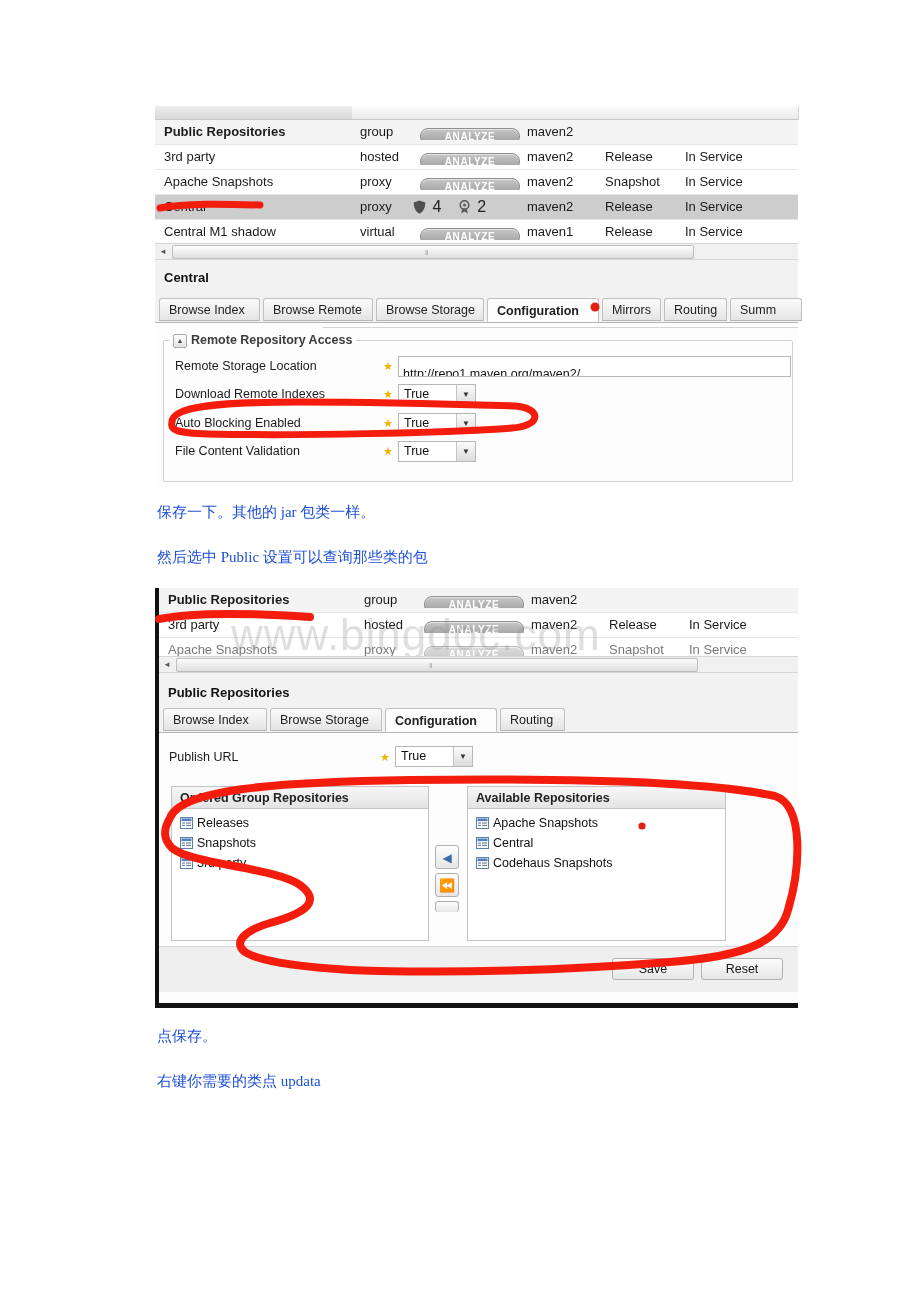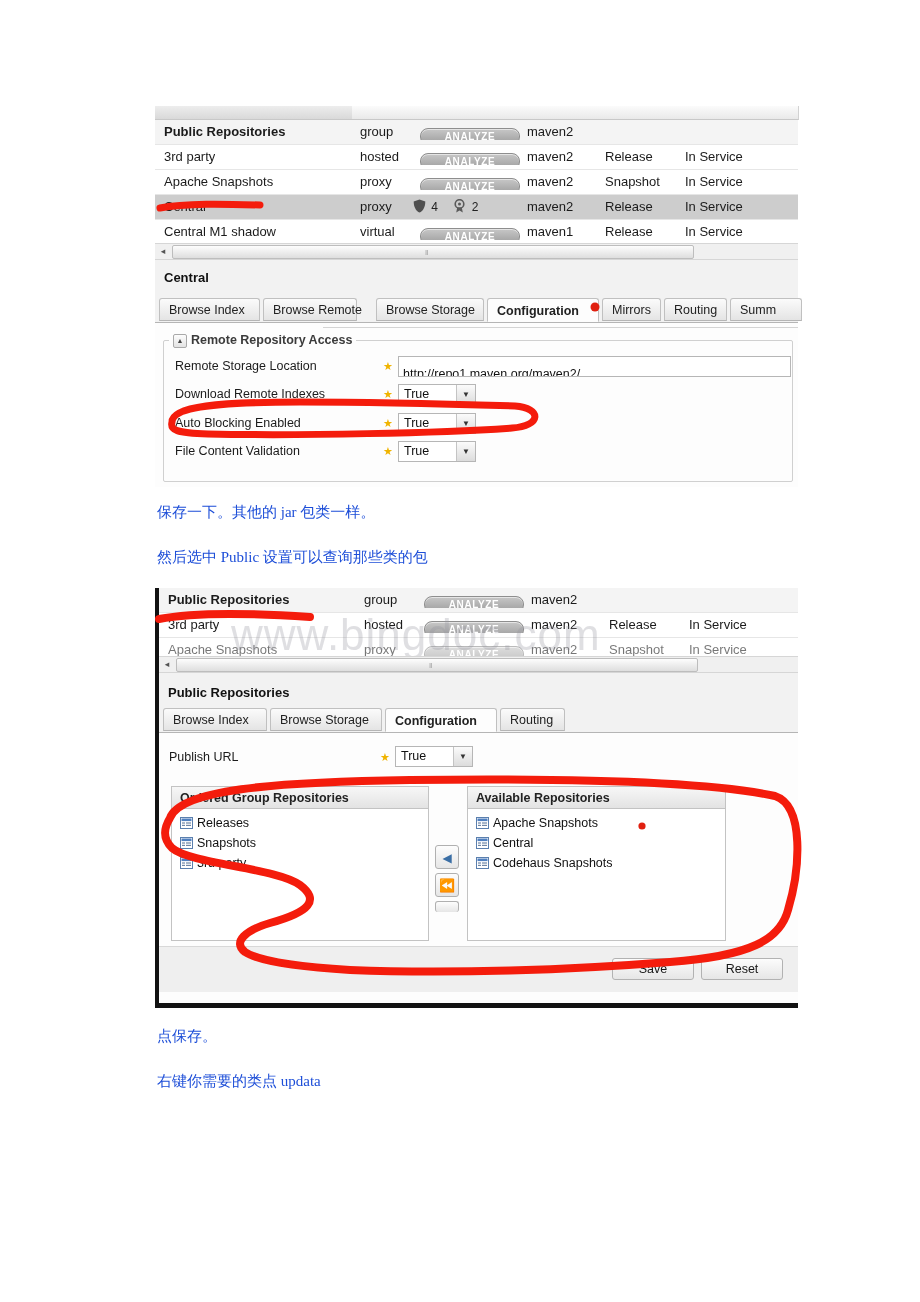--- a/index.html
+++ b/index.html
@@ -29,21 +29,21 @@
   .c-analyze{left:265px;top:4px;height:16px;}
   .c-fmt{left:372px;}
   .c-policy{left:450px;text-align:right;}
   .c-status{left:530px;}
 
   .pill{display:inline-block;width:98px;height:15px;line-height:15px;text-align:center;
         border-radius:8px;background:linear-gradient(#c7c7c7,#9d9d9d);
         border:1px solid #8e8e8e;color:#fff;font-size:10px;font-weight:bold;
         letter-spacing:.6px;box-shadow:inset 0 1px 0 rgba(255,255,255,.55);}
 
-  .badges{left:258px;top:0;height:24px;line-height:24px;font-size:12px;color:#222;}
+  .badges{left:258px;top:0;height:24px;line-height:24px;font-size:16px;color:#222;}
   .badges svg{vertical-align:-2px;}
 
   
   .hscroll{position:absolute;height:15px;background:#f0f0f0;border-top:1px solid #d6d6d6;
            border-bottom:1px solid #d6d6d6;}
   .hscroll .arrow{position:absolute;left:2px;top:1px;width:12px;height:12px;
            font-size:9px;line-height:12px;text-align:center;color:#555;}
   .hscroll .thumb{position:absolute;top:1px;height:12px;
            background:linear-gradient(#fdfdfd,#dedede);border:1px solid #bdbdbd;border-radius:2px;}
   .hscroll .grip{position:absolute;top:4px;font-size:8px;color:#9a9a9a;letter-spacing:1px;}
@@ -189,21 +189,21 @@
     <div class="hscroll" style="left:0;top:137px;width:643px;">
       <div class="arrow">◂</div>
       <div class="thumb" style="left:17px;width:520px;"></div>
       <div class="grip" style="left:270px;">‖</div>
     </div>
 
     <div class="ptitle" style="left:0;top:160px;width:643px;height:24px;line-height:24px;padding-left:9px;box-sizing:border-box;">Central</div>
 
     <div class="tabs" style="left:4px;top:192px;width:639px;">
       <div class="tab" style="left:0px;width:101px;">Browse Index</div>
-      <div class="tab" style="left:104px;width:94px;">Browse Remote</div>
+      <div class="tab" style="left:104px;width:110px;">Browse Remote</div>
       <div class="tab" style="left:217px;width:108px;">Browse Storage</div>
       <div class="tab active" style="left:328px;width:112px;">Configuration</div>
       <div class="tab" style="left:443px;width:59px;">Mirrors</div>
       <div class="tab" style="left:505px;width:63px;">Routing</div>
       <div class="tab" style="left:571px;width:72px;">Summ</div>
     </div>
     <div class="tabline" style="left:0;top:216px;width:643px;"></div>
 
     <div class="panelbody" style="left:0;top:217px;width:643px;height:164px;">
 

